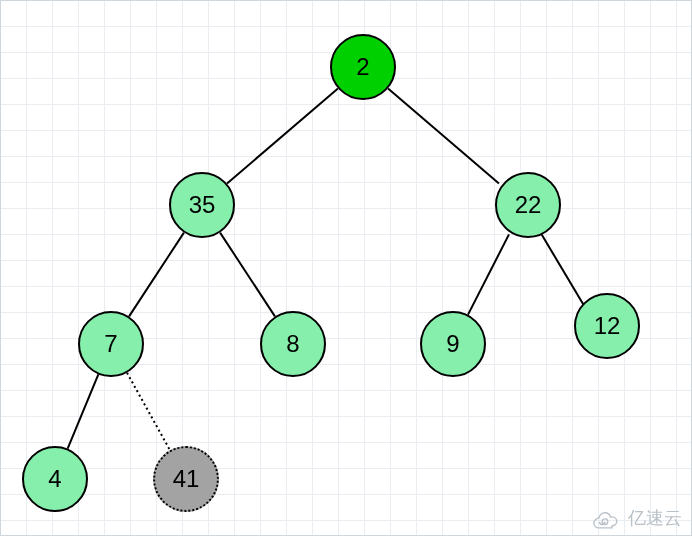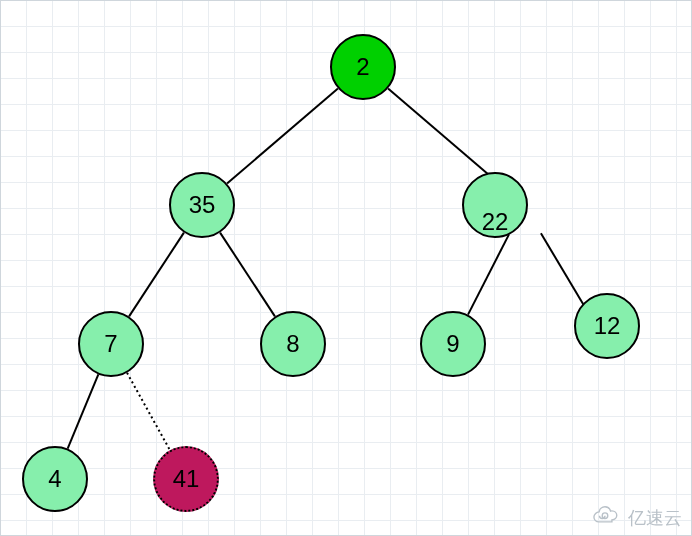--- a/index.html
+++ b/index.html
@@ -40,29 +40,29 @@
     border-radius: 50%;
     background: #86efac;
     border: 2px solid #000;
     display: flex;
     align-items: center;
     justify-content: center;
     font-size: 24px;
     box-sizing: border-box;
   }
   .node.green { background: #00D000; }
-  .node.red   { background: #be185d; border: 2px dotted #000; }
+  .node.red   { background: #a3a3a3; border: 2px dotted #000; }
   .watermark {
     position: absolute;
     right: 10px;
     bottom: 6px;
     color: #b9c1c8;
     font-size: 18px;
     display: flex;
-    align-items: flex-start;
+    align-items: flex-end;
     gap: 9px;
   }
   .watermark .cloud {
     position: relative;
     width: 28px;
     height: 18px;
   }
   .watermark .cloud svg { width: 28px; height: 18px; }
 </style>
 </head>
@@ -81,21 +81,21 @@
     <line x1="127.02621672889485" y1="372.84719011201076" x2="169.97378327110513" y2="450.15280988798924" stroke="#000" stroke-width="2" stroke-dasharray="2,3"></line>
   </svg>
 
 <div id="nodes">
     <div class="node green" style="left: 330px; top: 34px;">
       <span>2</span>
     </div>
     <div class="node " style="left: 169px; top: 172px;">
       <span>35</span>
     </div>
-    <div class="node " style="left: 462px; top: 172px; align-items: flex-end;">
+    <div class="node " style="left: 495px; top: 172px;">
       <span>22</span>
     </div>
     <div class="node " style="left: 78px; top: 311px;">
       <span>7</span>
     </div>
     <div class="node " style="left: 260px; top: 311px;">
       <span>8</span>
     </div>
     <div class="node " style="left: 420px; top: 311px;">
       <span>9</span>

